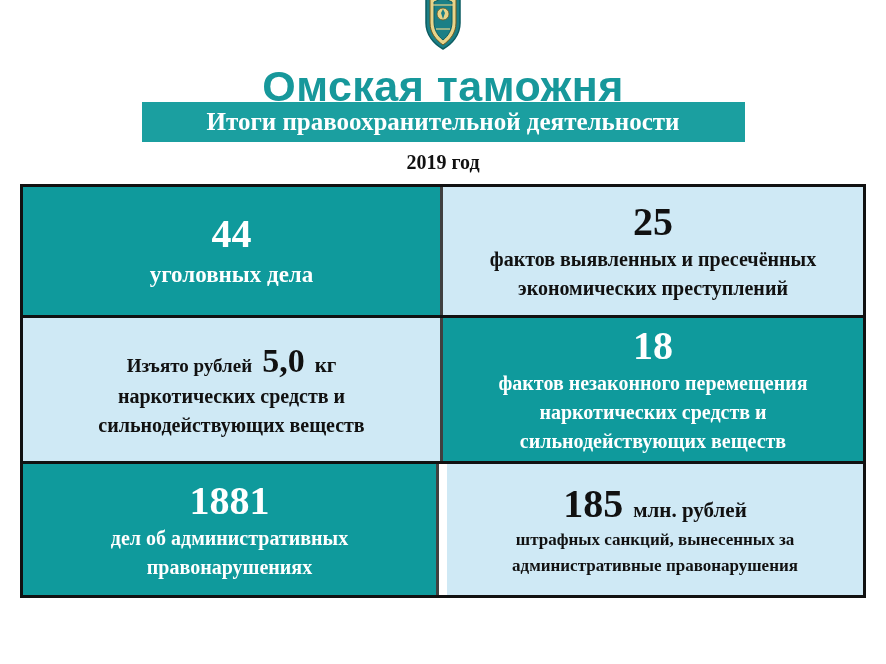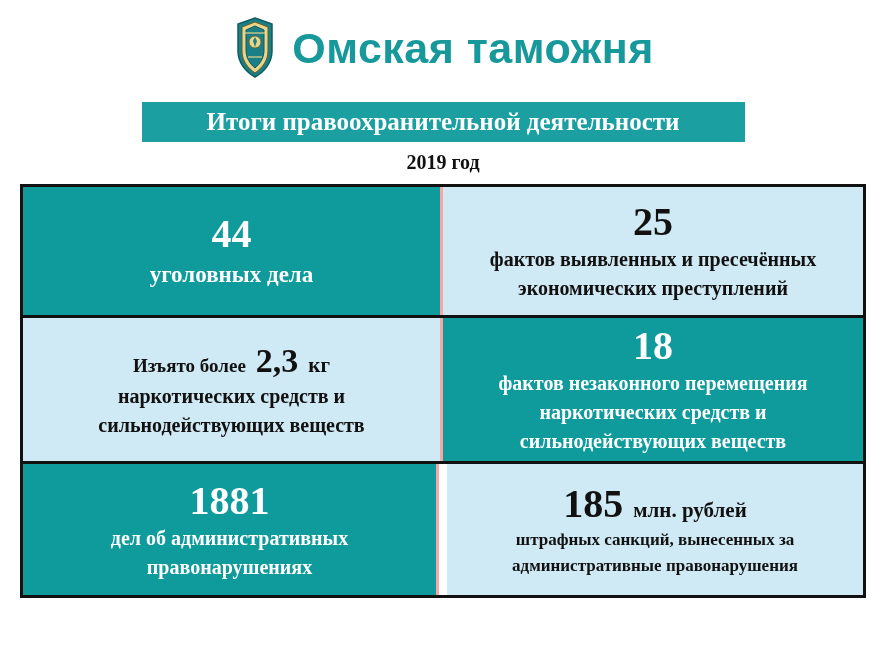--- a/index.html
+++ b/index.html
@@ -22,20 +22,21 @@
 
   
   .header {
     display: flex;
     align-items: center;
     justify-content: center;
     gap: 14px;
     padding-top: 18px;
     height: 78px;
     box-sizing: border-box;
+    flex-direction: column;
   }
   .emblem {
     width: 46px;
     height: 62px;
     position: relative;
     flex: 0 0 auto;
   }
   .emblem svg { display: block; }
 
   .main-title {
@@ -92,21 +93,21 @@
   .cell {
     box-sizing: border-box;
     width: 50%;
     padding: 8px 12px;
     display: flex;
     flex-direction: column;
     align-items: center;
     justify-content: center;
     text-align: center;
   }
-  .cell.left { border-right: 3px solid #fca5a5; }
+  .cell.left { border-right: 3px solid #404040; }
 
   .teal { background: #0f9a9c; color: #ffffff; }
   .lightblue { background: #cfe9f5; color: #111111; }
 
   .big {
     font-family: "Liberation Serif", serif;
     font-weight: bold;
     font-size: 40px;
     line-height: 1.05;
   }
@@ -189,22 +190,22 @@
       <div class="cell lightblue">
         <div class="big">25</div>
         <div class="desc">фактов выявленных и пресечённых</div>
         <div class="desc">экономических преступлений</div>
       </div>
     </div>
 
     <div class="row row2">
       <div class="cell left lightblue">
         <div class="inline-line">
-          <span class="pre">Изъято более</span>
-          <span class="num">2,3</span>
+          <span class="pre">Изъято рублей</span>
+          <span class="num">5,0</span>
           <span class="unit">кг</span>
         </div>
         <div class="desc">наркотических средств и</div>
         <div class="desc">сильнодействующих веществ</div>
       </div>
       <div class="cell teal">
         <div class="big">18</div>
         <div class="desc">фактов незаконного перемещения</div>
         <div class="desc">наркотических средств и</div>
         <div class="desc">сильнодействующих веществ</div>

